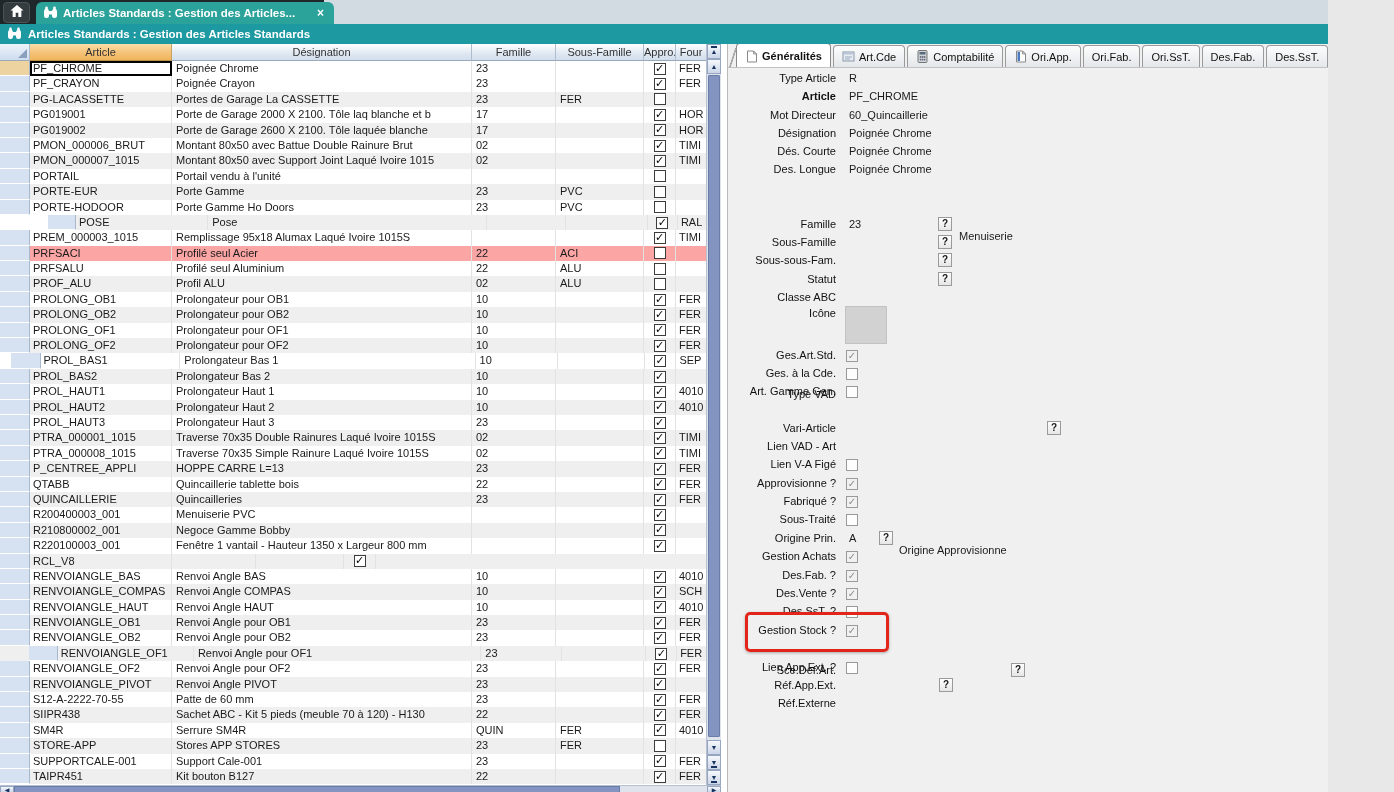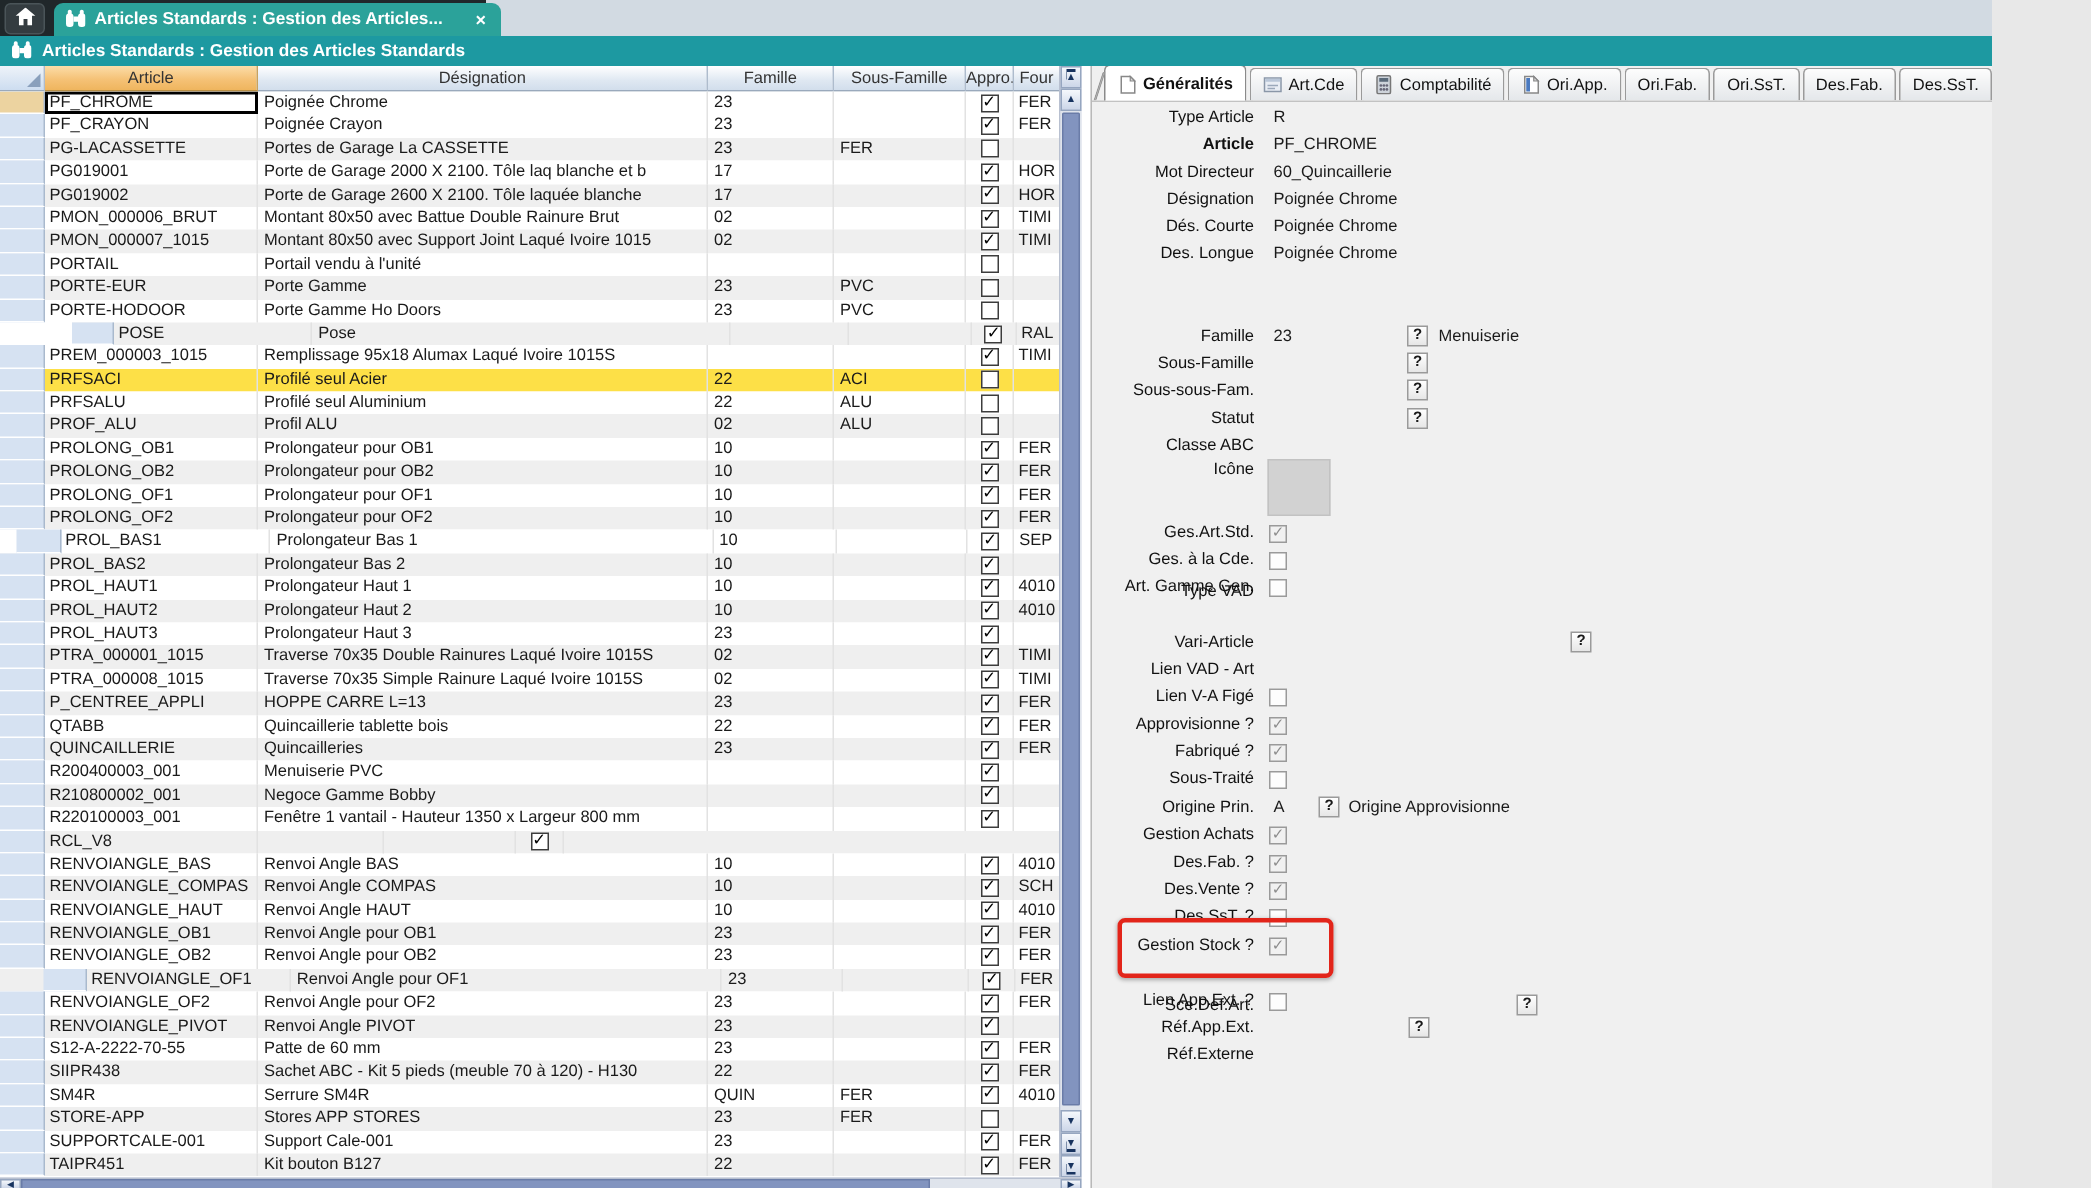--- a/index.html
+++ b/index.html
@@ -79,21 +79,21 @@
   #pform{position:absolute;left:0;top:0;width:667px;height:748px;}
   .frow{position:absolute;left:0;height:18px;width:667px;}
   .flab{position:absolute;left:4px;top:2px;width:104px;text-align:right;color:#111;}
   .flab.b{font-weight:bold;}
   .fval{position:absolute;left:121px;top:2px;white-space:nowrap;}
   .fcb{position:absolute;left:118px;top:3px;width:12px;height:12px;box-sizing:border-box;border:1px solid #9a9a9a;
        background:#fdfdfd;font-size:10px;line-height:10px;text-align:center;color:#8c8c8c;cursor:pointer;}
   .fcb.on{background:#f1f1f1;}
   .fhelp{position:absolute;top:1px;width:14px;height:14px;box-sizing:border-box;border:1px solid #9a9a9a;
          background:linear-gradient(#ffffff,#e6e6e6);font-weight:bold;font-size:10px;line-height:12px;text-align:center;cursor:pointer;}
-  .fafter{position:absolute;top:2px;white-space:nowrap;}
+  .fafter{position:absolute;top:14px;white-space:nowrap;}
   .ficon{position:absolute;left:117px;top:1px;width:40px;height:36px;background:#d2d2d2;border:1px solid #c2c2c2;cursor:pointer;}
   #annotation{position:absolute;left:17px;top:568px;width:138px;height:34px;border:3px solid #e2251a;border-radius:5px;
               box-shadow:0 1px 3px rgba(0,0,0,.3);pointer-events:none;}
 </style>
 </head>
 <body>
 
 <div id="root">
 
   <div id="topbar">
@@ -271,21 +271,21 @@
           <div class="c sel"></div>
           <div class="c a">PREM_000003_1015</div>
           <div class="c d">Remplissage 95x18 Alumax Laqué Ivoire 1015S</div>
           <div class="c f"></div>
           <div class="c sf"></div>
           <div class="c ap">
             <span class="tcb">✓</span>
           </div>
           <div class="c fo">TIMI</div>
         </div>
-        <div class="trow" style="background: #fde047;">
+        <div class="trow" style="background: #fca5a5;">
           <div class="c sel"></div>
           <div class="c a">PRFSACI</div>
           <div class="c d">Profilé seul Acier</div>
           <div class="c f">22</div>
           <div class="c sf">ACI</div>
           <div class="c ap">
             <span class="tcb"></span>
           </div>
           <div class="c fo"></div>
         </div>

